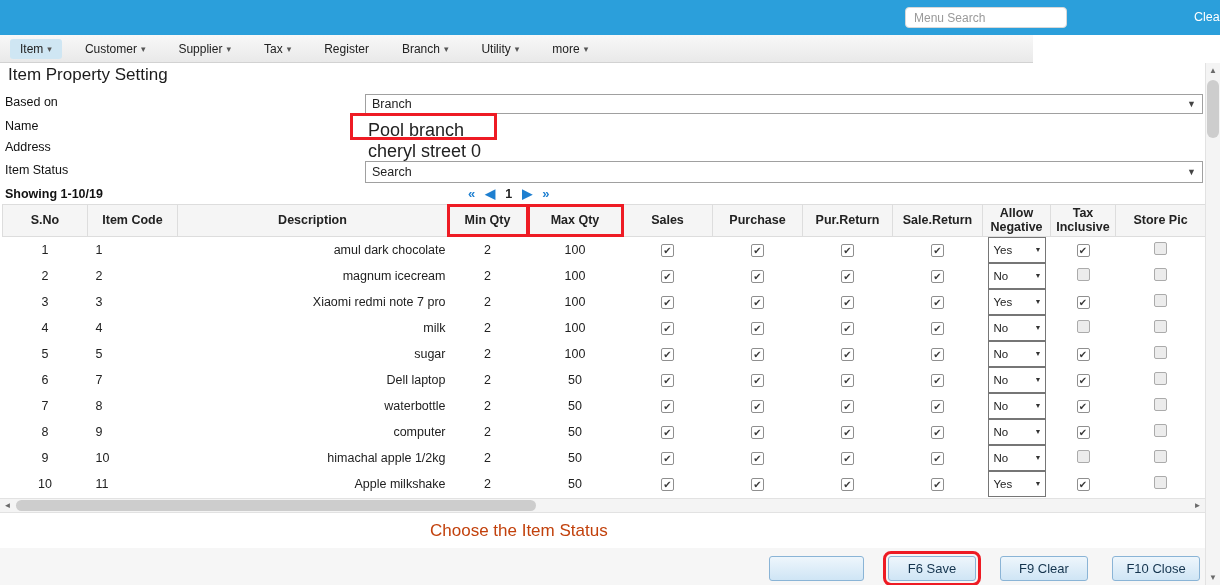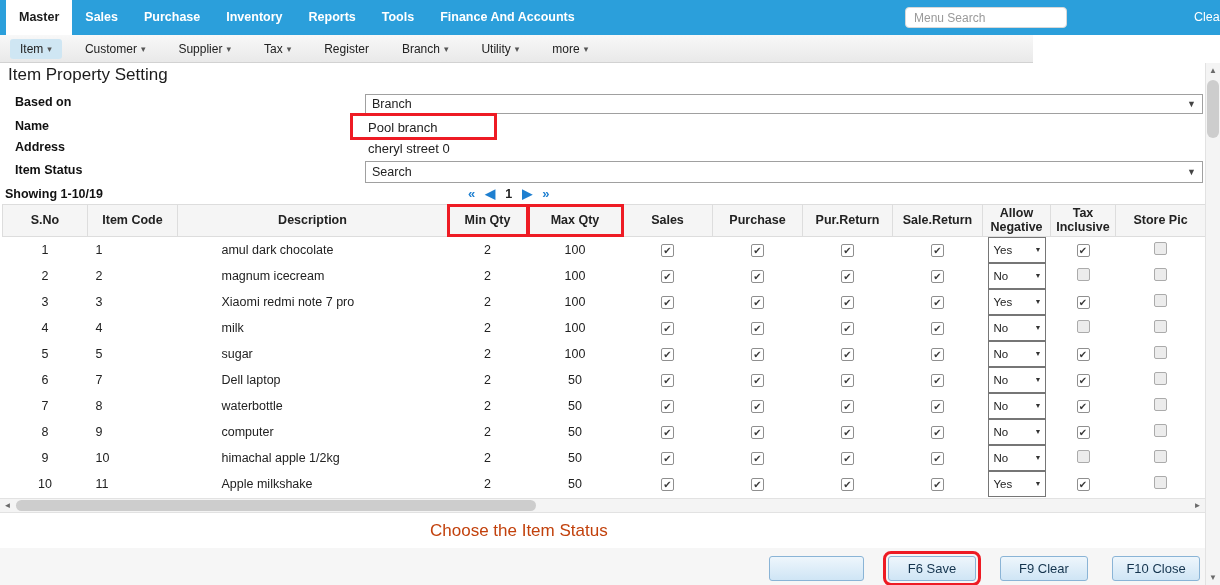--- a/index.html
+++ b/index.html
@@ -19,44 +19,44 @@
   .clear-link { position:absolute; left:1194px; top:10px; color:#fff; font-size:12.5px; white-space:nowrap; cursor:pointer; }
 
   
   .subnav { position:absolute; top:35px; left:0; width:1033px; height:28px; background:linear-gradient(#f8f8f8,#e9e9e9); border-bottom:1px solid #d2d2d2; display:flex; align-items:center; padding-left:10px; }
   .subnav-item { display:flex; align-items:center; gap:4px; padding:3px 10px; margin-right:13px; font-size:12px; color:#222; cursor:pointer; border-radius:3px; white-space:nowrap; }
   .subnav-item.active { background:#cfe6f3; }
   .caret { font-size:9px; color:#555; }
 
   
   .page-title { position:absolute; top:65px; left:8px; font-size:17px; color:#1c1c1c; }
-  .form-label { position:absolute; left:15px; font-size:12.5px; font-weight:bold; color:#111; }
+  .form-label { position:absolute; left:5px; font-size:12.5px; font-weight:normal; color:#111; }
   .lbl-basedon { top:95px; } .lbl-name { top:119px; } .lbl-address { top:140px; } .lbl-itemstatus { top:163px; }
   .select-box { position:absolute; left:365px; width:838px; height:20px; border:1px solid #a0a0a0; background:#fff; display:flex; align-items:center; justify-content:space-between; padding:0 6px; font-size:12.5px; color:#222; cursor:pointer; }
   .sel-basedon { top:94px; } .sel-itemstatus { top:161px; height:22px; }
   .sel-arrow { font-size:9px; color:#444; }
-  .text-value { position:absolute; left:368px; font-size:13px; color:#222; }
+  .text-value { position:absolute; left:368px; font-size:18px; color:#222; }
   .val-name { top:120px; } .val-address { top:141px; }
   .red-box { position:absolute; border:3px solid #ee1b24; pointer-events:none; }
   .box-name { left:350px; top:113px; width:147px; height:27px; }
 
   
   .showing { position:absolute; left:5px; top:187px; font-size:12.5px; font-weight:bold; color:#111; }
   .pager { position:absolute; left:468px; top:186px; display:flex; align-items:center; gap:10px; }
   .pg-ic { color:#1e7fd0; font-size:13px; font-weight:bold; cursor:pointer; }
   .pg-num { font-size:12.5px; font-weight:bold; color:#222; cursor:pointer; }
 
   
   .grid { position:absolute; top:204px; left:2px; width:1203px; border-collapse:collapse; table-layout:fixed; font-size:12.5px; color:#222; }
   .grid th { background:#f5f5f5; border:1px solid #ddd; font-weight:bold; height:30px; padding:1px 2px; line-height:1.15; text-align:center; vertical-align:middle; }
   .grid th.annotated { outline:3px solid #ee1b24; outline-offset:-2px; }
   .grid td { height:23px; padding:0 2px; vertical-align:middle; }
   .grid td.center { text-align:center; }
   .grid td.code { padding-left:8px; }
-  .grid td.desc { padding-left:44px; }
+  .grid td.desc { padding-left:44px;text-align:right; }
 
   .cb { display:inline-block; width:13px; height:13px; border:1px solid #8f8f8f; border-radius:2px; background:#fff; font-size:10px; line-height:11px; text-align:center; color:#3a3a3a; cursor:pointer; }
   .cb.unchecked { background:#ececec; border-color:#ababab; }
 
   .mini-select { display:inline-flex; align-items:center; justify-content:space-between; width:58px; height:26px; border:1px solid #767676; background:#fff; padding:0 3px 0 5px; font-size:11.5px; cursor:pointer; }
   .mini-arrow { font-size:7px; color:#333; }
 
   
   .hscroll { position:absolute; top:498px; left:0; width:1205px; height:15px; background:#f4f4f4; border-top:1px solid #e2e2e2; border-bottom:1px solid #e2e2e2; }
   .hs-arrow { position:absolute; top:0; width:15px; height:13px; font-size:8px; color:#6a6a6a; text-align:center; line-height:13px; cursor:pointer; }
@@ -75,29 +75,20 @@
   .btn { min-width:88px; height:25px; background:linear-gradient(#eef6fc,#cfe5f5); border:1px solid #8ab4d6; border-radius:3px; font-size:13px; color:#14344e; font-family:inherit; cursor:pointer; padding:0 10px; }
   .btn.blank { width:95px; }
   .btn.annotated { outline:3px solid #ee1b24; outline-offset:2px; }
 </style>
 </head>
 <body>
 
 <div class="screen">
 
   <header class="topbar">
-    <nav class="tabs">
-        <div class="tab active">Master</div>
-        <div class="tab">Sales</div>
-        <div class="tab">Purchase</div>
-        <div class="tab">Inventory</div>
-        <div class="tab">Reports</div>
-        <div class="tab">Tools</div>
-        <div class="tab">Finance And Accounts</div>
-      </nav>
     <input class="menu-search" type="text" placeholder="Menu Search" style="">
     <span class="clear-link">Clear</span>
   </header>
 
   <nav class="subnav">
       <div class="subnav-item active">
         <span>Item</span>
         <span class="caret">▾</span>
       </div>
       <div class="subnav-item">

